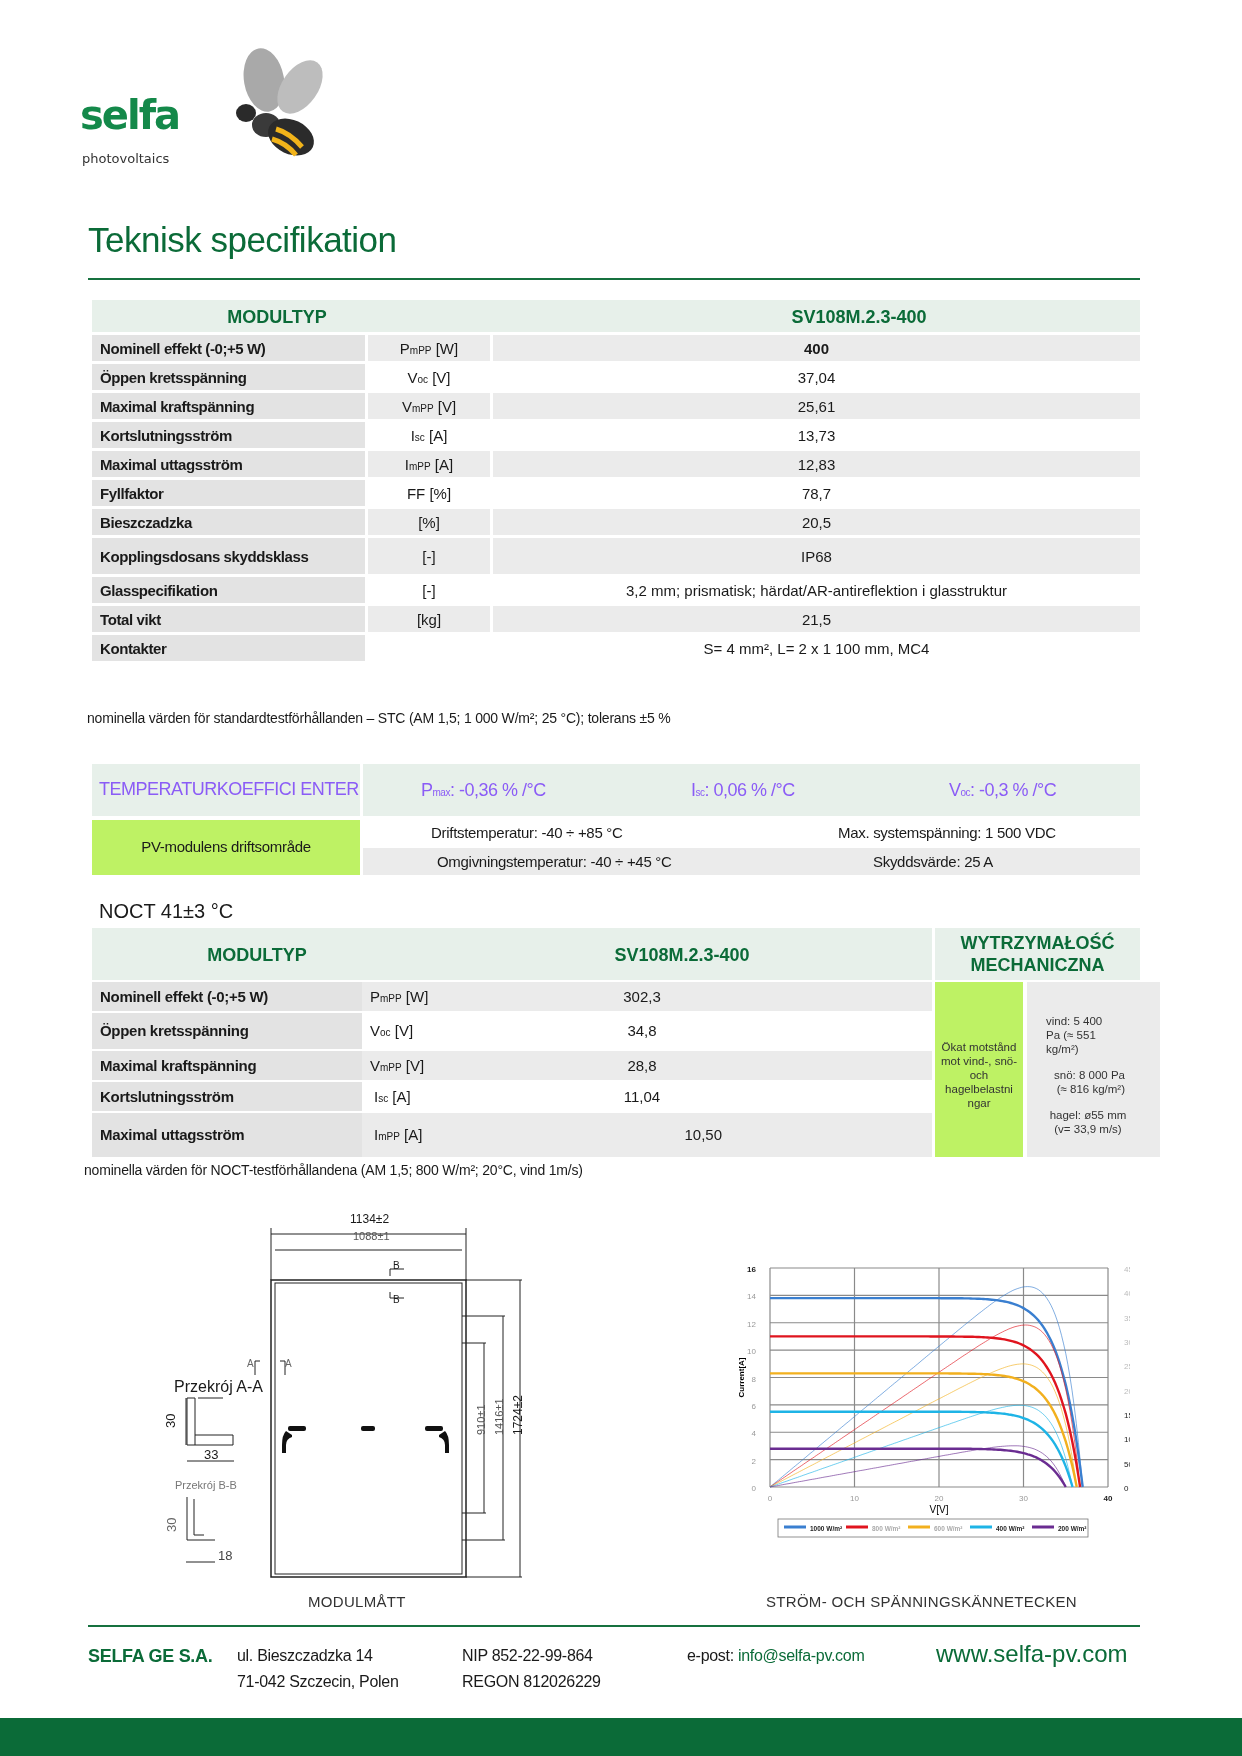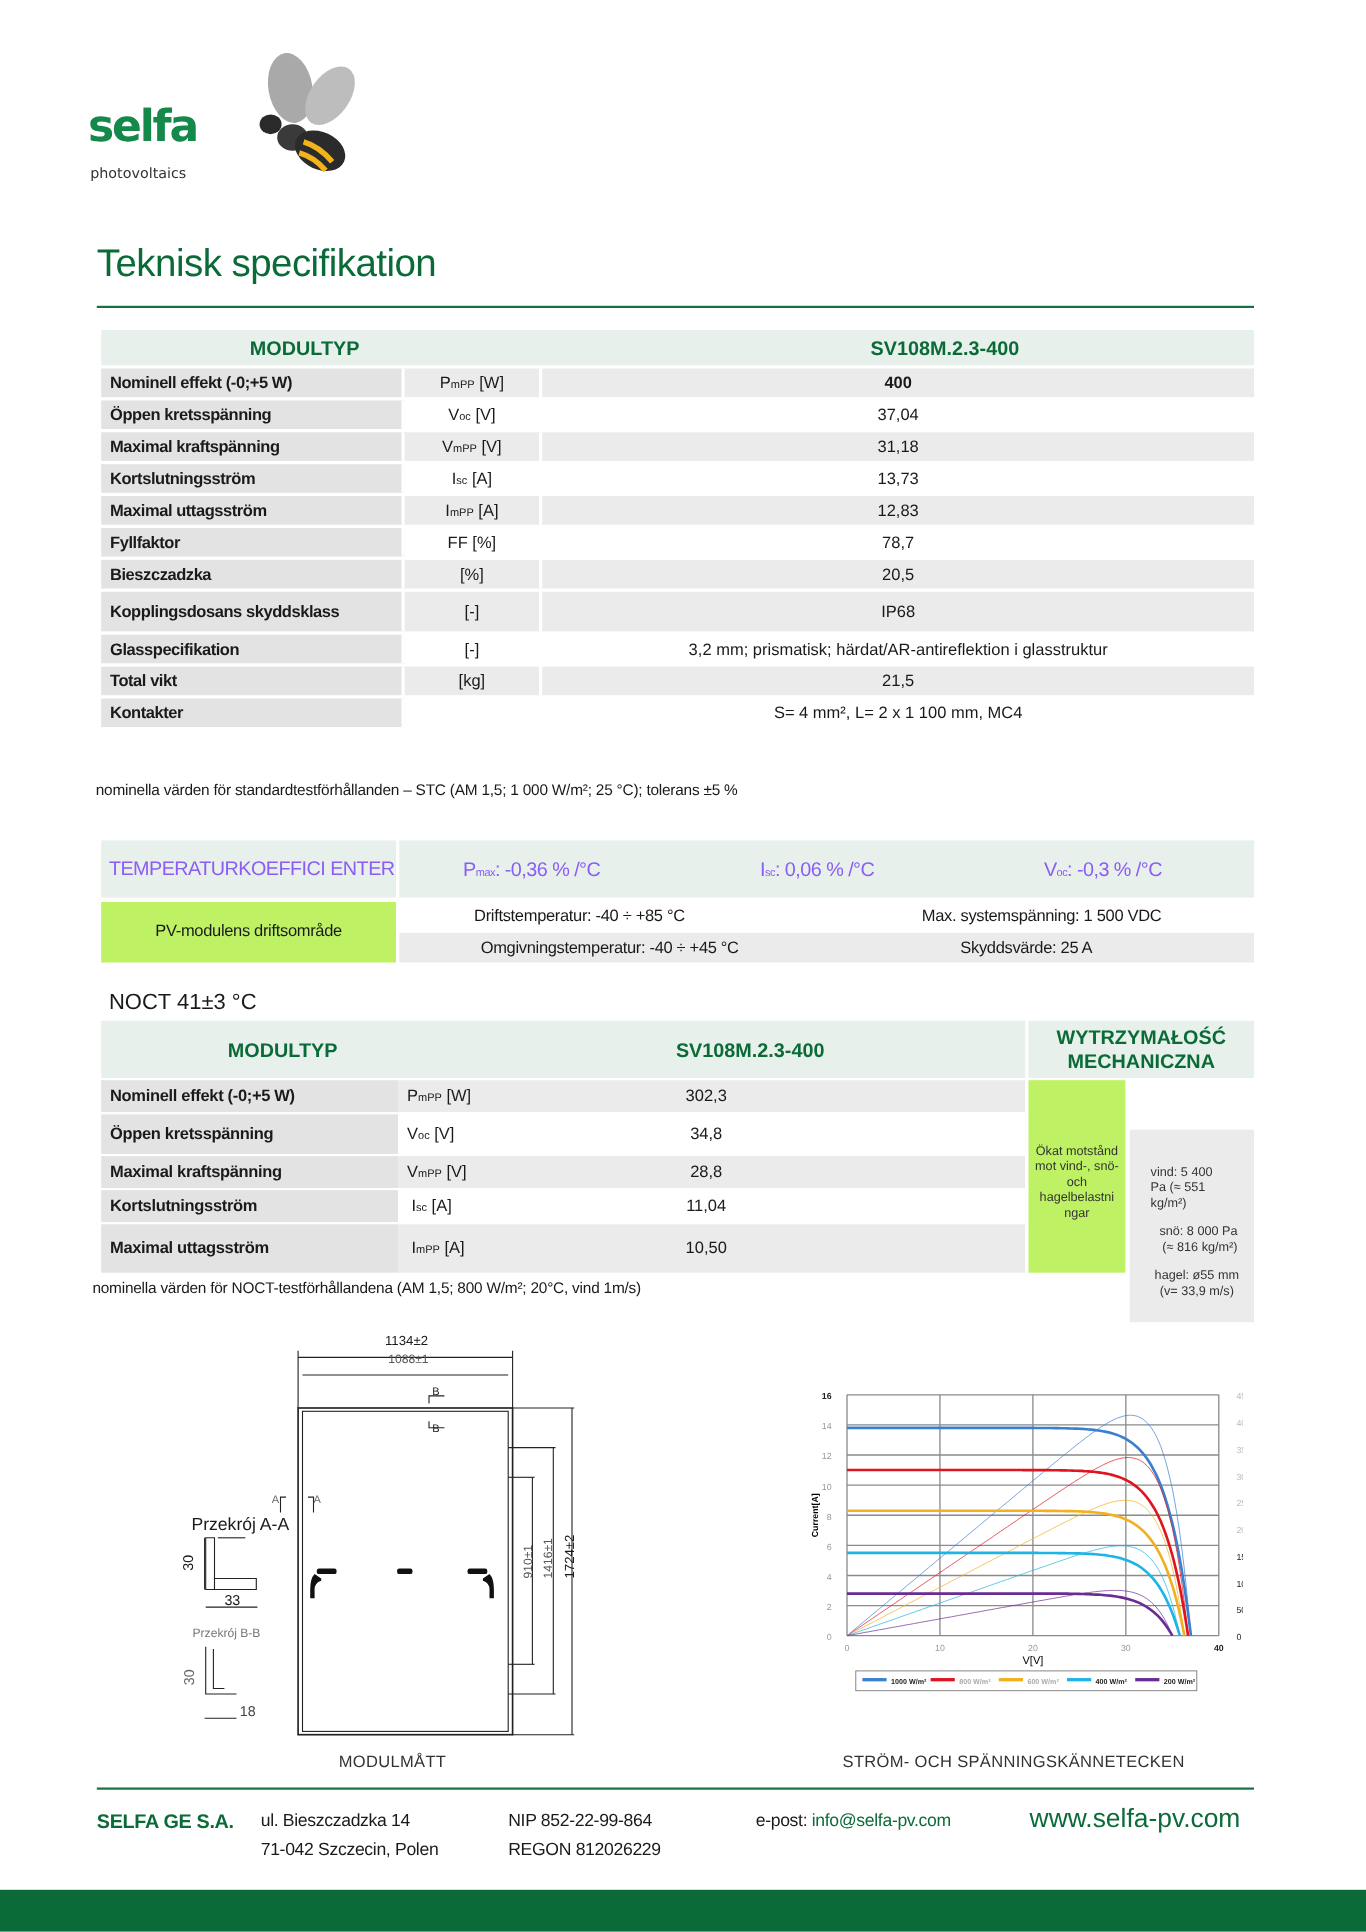--- a/index.html
+++ b/index.html
@@ -75,21 +75,21 @@
         <td class="val" style="font-weight:bold;">400</td>
       </tr>
       <tr class="row-white">
         <td class="lbl" style="height:26px">Öppen kretsspänning</td>
         <td class="unit"><span>V</span><sub class="s">oc</sub><span> [V]</span></td>
         <td class="val" style="">37,04</td>
       </tr>
       <tr class="row-grey">
         <td class="lbl" style="height:26px">Maximal kraftspänning</td>
         <td class="unit"><span>V</span><sub class="s">mPP</sub><span> [V]</span></td>
-        <td class="val" style="">31,18</td>
+        <td class="val" style="">25,61</td>
       </tr>
       <tr class="row-white">
         <td class="lbl" style="height:26px">Kortslutningsström</td>
         <td class="unit"><span>I</span><sub class="s">sc</sub><span> [A]</span></td>
         <td class="val" style="">13,73</td>
       </tr>
       <tr class="row-grey">
         <td class="lbl" style="height:26px">Maximal uttagsström</td>
         <td class="unit"><span>I</span><sub class="s">mPP</sub><span> [A]</span></td>
         <td class="val" style="">12,83</td>
@@ -186,29 +186,29 @@
       <div class="condensed" style="position:absolute;left:0;top:0;width:270px;height:29px;background:#e3e3e3;font-weight:bold;font-size:15px;letter-spacing:-0.3px;padding-left:8px;box-sizing:border-box;line-height:29px;">Kortslutningsström</div>
       <div class="condensed" style="position:absolute;left:270px;top:0;width:570px;height:29px;background:#ffffff;font-size:15px;line-height:29px;">
         <span style="position:absolute;left:12px;"><span>I</span><sub class="s">sc</sub><span> [A]</span></span>
         <span style="position:absolute;left:200px;width:160px;text-align:center;">11,04</span>
       </div>
     </div>
     <div style="position: absolute; left: 0px; top: 131px; width: 840px; height: 44px;">
       <div class="condensed" style="position:absolute;left:0;top:0;width:270px;height:44px;background:#e3e3e3;font-weight:bold;font-size:15px;letter-spacing:-0.3px;padding-left:8px;box-sizing:border-box;line-height:44px;">Maximal uttagsström</div>
       <div class="condensed" style="position:absolute;left:270px;top:0;width:570px;height:44px;background:#ebebeb;font-size:15px;line-height:44px;">
         <span style="position:absolute;left:12px;"><span>I</span><sub class="s">mPP</sub><span> [A]</span></span>
-        <span style="position:absolute;left:200px;width:160px;text-align:center;">10,50</span>
+        <span style="position:absolute;left:200px;width:160px;text-align:right;">10,50</span>
       </div>
     </div>
   </div>
 
 <div class="abs cell-grey" style="left:935px; top:982px; width:88px; height:175px;">
   <div class="abs t12" style="left:2px; width:84px; top:58px; text-align:center; color:#333;">Ökat motstånd mot vind-, snö- och hagelbelastni ngar</div>
 </div>
-<div class="abs cell-light" style="left:1027px; top:1027px; width:113px; height:175px;">
+<div class="abs cell-light" style="left:1027px; top:982px; width:133px; height:175px;">
   <div class="abs t12" style="left:19px; width:70px; top:32px; color:#333;">vind: 5 400 Pa (≈ 551 kg/m²)</div>
   <div class="abs t12" style="left:18px; width:80px; top:86px; color:#333; text-align:right;">snö: 8 000 Pa (≈ 816 kg/m²)</div>
   <div class="abs t12" style="left:18px; width:86px; top:126px; color:#333; text-align:center;">hagel: ø55 mm (v= 33,9 m/s)</div>
 </div>
 
 <div class="abs note" style="left:84px; top:1162px;">nominella värden för NOCT-testförhållandena (AM 1,5; 800 W/m²; 20°C, vind 1m/s)</div>
 
 <div class="abs" style="left:150px; top:1210px; width:380px; height:380px;">
   <svg width="380" height="380" viewBox="0 0 380 380" style="position:absolute; left:0; top:0;">
     <g stroke="#222" fill="none" stroke-width="1">

